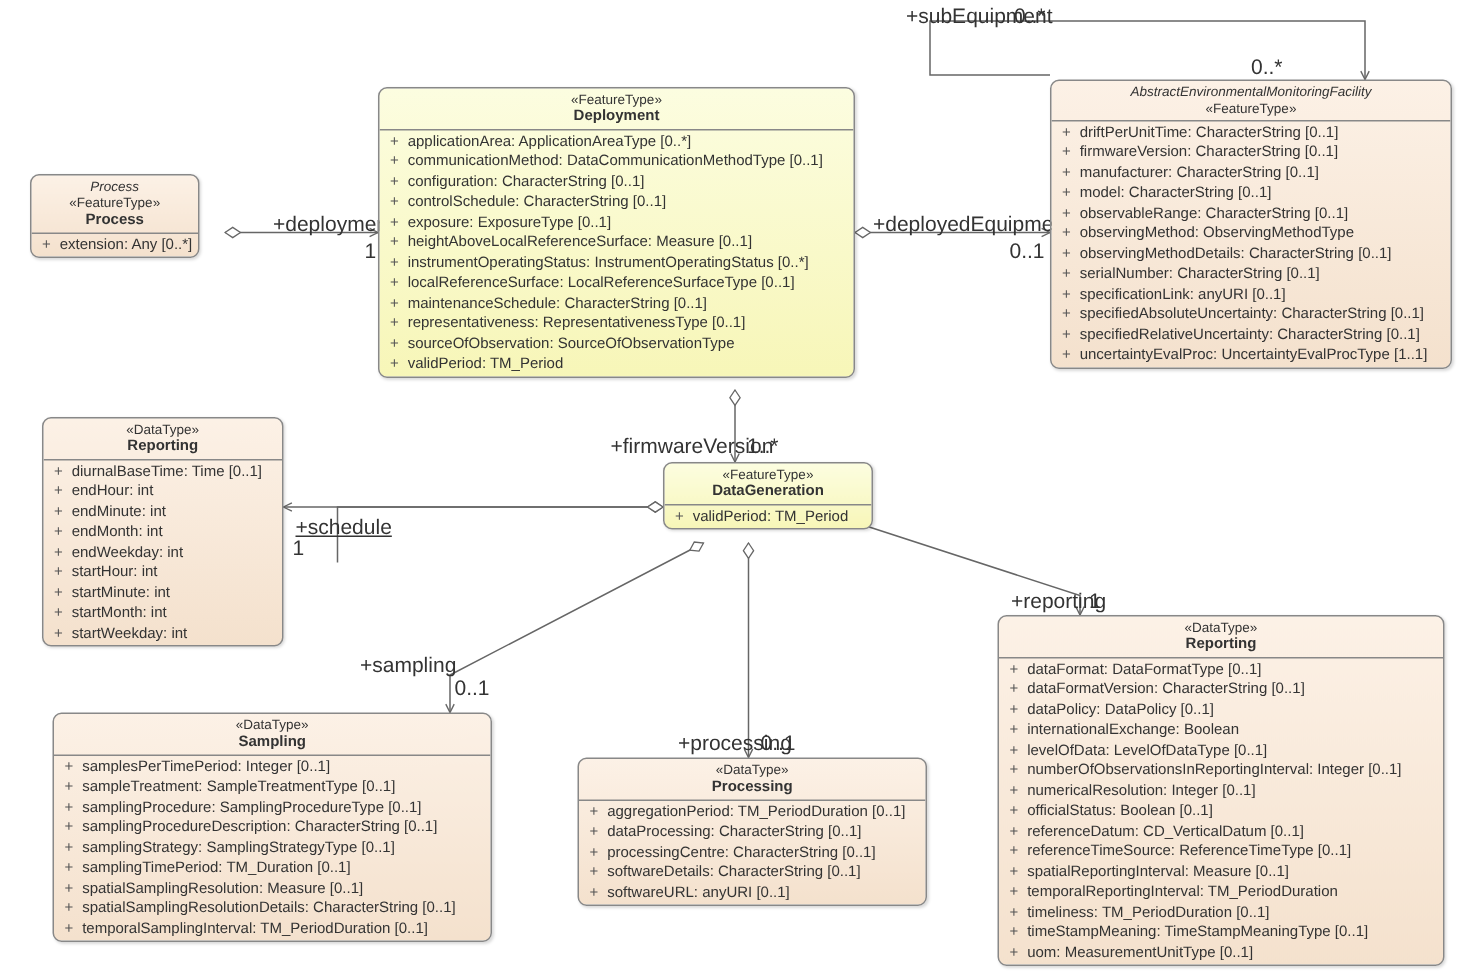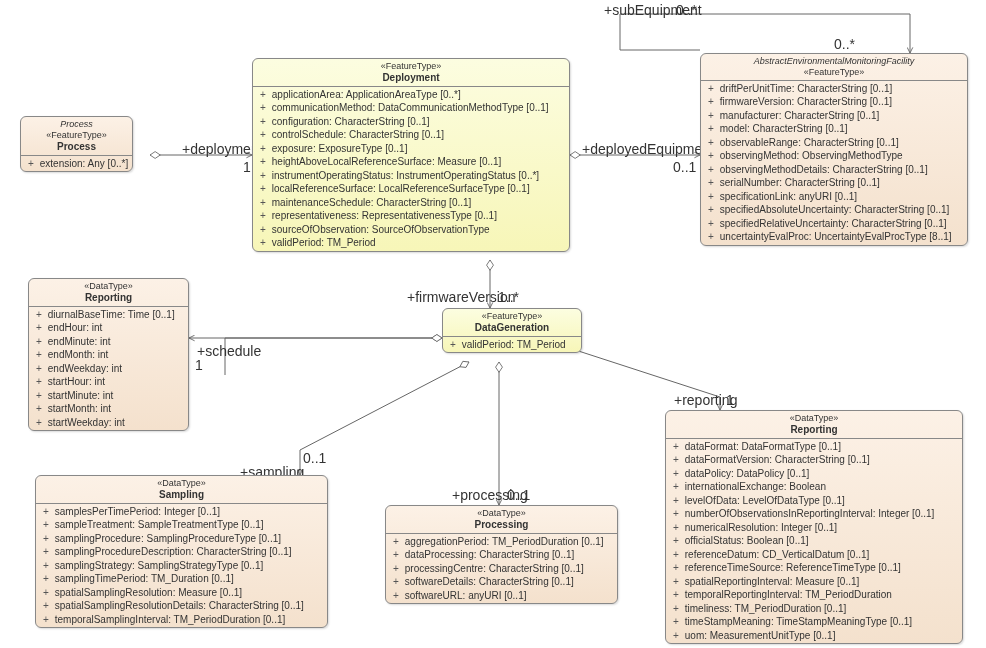--- a/index.html
+++ b/index.html
@@ -75,23 +75,23 @@
 
 <div class="assoc-label" style="left:604px; top:2px;">+subEquipment</div>
 <div class="assoc-label" style="left:676px; top:2px;">0..*</div>
 <div class="assoc-label" style="left:834px; top:36px;">0..*</div>
 <div class="assoc-label" style="left:182px; top:141px;">+deployment</div>
 <div class="assoc-label" style="left:243px; top:159px;">1</div>
 <div class="assoc-label" style="left:582px; top:141px;">+deployedEquipment</div>
 <div class="assoc-label" style="left:673px; top:159px;">0..1</div>
 <div class="assoc-label" style="left:407px; top:289px;">+firmwareVersion</div>
 <div class="assoc-label" style="left:498px; top:289px;">1..*</div>
-<div class="assoc-label" style="left:197px; top:343px;">+schedule</div>
+<div class="assoc-label" style="left:197px; top:343px;text-decoration:underline;">+schedule</div>
 <div class="assoc-label" style="left:195px; top:357px;">1</div>
-<div class="assoc-label" style="left:240px; top:464px;">+sampling</div>
+<div class="assoc-label" style="left:240px; top:435px;">+sampling</div>
 <div class="assoc-label" style="left:303px; top:450px;">0..1</div>
 <div class="assoc-label" style="left:452px; top:487px;">+processing</div>
 <div class="assoc-label" style="left:507px; top:487px;">0..1</div>
 <div class="assoc-label" style="left:674px; top:392px;text-align:center;">+reporting</div>
 <div class="assoc-label" style="left:726px; top:392px;">1</div>
 
 <div class="uml-box pink" style="left:20px; top:116px; width:113px;">
   <div class="uml-header">
     <div class="abstract">Process</div>
     <div class="stereo">«FeatureType»</div>
@@ -133,21 +133,21 @@
       <div class="attr-row"><span class="plus">+</span><span> firmwareVersion: CharacterString [0..1]</span></div>
       <div class="attr-row"><span class="plus">+</span><span> manufacturer: CharacterString [0..1]</span></div>
       <div class="attr-row"><span class="plus">+</span><span> model: CharacterString [0..1]</span></div>
       <div class="attr-row"><span class="plus">+</span><span> observableRange: CharacterString [0..1]</span></div>
       <div class="attr-row"><span class="plus">+</span><span> observingMethod: ObservingMethodType</span></div>
       <div class="attr-row"><span class="plus">+</span><span> observingMethodDetails: CharacterString [0..1]</span></div>
       <div class="attr-row"><span class="plus">+</span><span> serialNumber: CharacterString [0..1]</span></div>
       <div class="attr-row"><span class="plus">+</span><span> specificationLink: anyURI [0..1]</span></div>
       <div class="attr-row"><span class="plus">+</span><span> specifiedAbsoluteUncertainty: CharacterString [0..1]</span></div>
       <div class="attr-row"><span class="plus">+</span><span> specifiedRelativeUncertainty: CharacterString [0..1]</span></div>
-      <div class="attr-row"><span class="plus">+</span><span> uncertaintyEvalProc: UncertaintyEvalProcType [8..1]</span></div>
+      <div class="attr-row"><span class="plus">+</span><span> uncertaintyEvalProc: UncertaintyEvalProcType [1..1]</span></div>
     </div>
 </div>
 
 <div class="uml-box pink" style="left:28px; top:278px; width:161px;">
   <div class="uml-header">
     <div class="stereo">«DataType»</div>
     <div class="clsname">Reporting</div>
   </div>
   <div class="uml-body">
       <div class="attr-row"><span class="plus">+</span><span> diurnalBaseTime: Time [0..1]</span></div>

